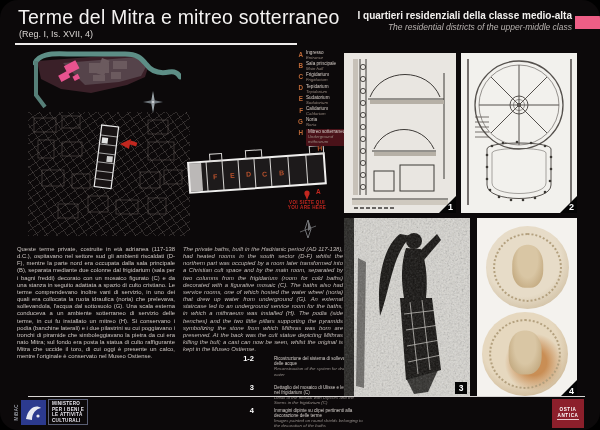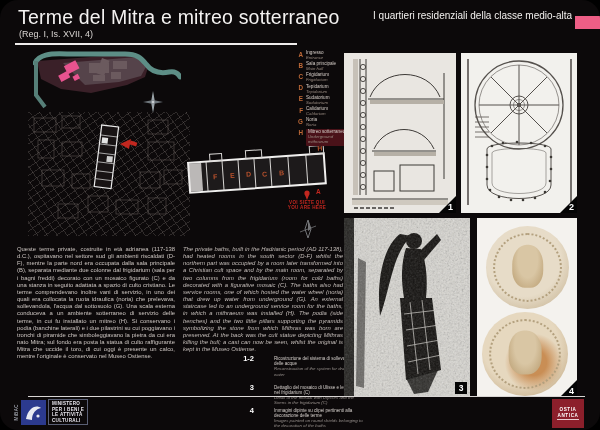--- a/index.html
+++ b/index.html
@@ -5,21 +5,21 @@
   * { margin:0; padding:0; box-sizing:border-box; }
   html,body { background:#000; }
   #panel {
     position:relative; width:600px; height:430px; overflow:hidden;
     background:#0c090a; font-family:"Liberation Sans", sans-serif; color:#e8e4e1;border-radius:18px;
   }
   
   .title { position:absolute; left:18px; top:6px; font-size:19.5px; font-weight:400; color:#f4f2f1; letter-spacing:.2px; }
   .subtitle { position:absolute; left:19px; top:29px; font-size:9px; color:#d9d5d2; }
   .hdr-right { position:absolute; right:28px; top:10px; text-align:right; }
-  .hdr-right .it { font-size:10px; font-weight:normal; color:#f2f0ee; }
+  .hdr-right .it { font-size:10px; font-weight:bold; color:#f2f0ee; }
   .hdr-right .en { font-size:8.5px; font-style:italic; color:#b8b3b0; margin-top:1px; }
   .pink-bar { position:absolute; right:0; top:16px; width:25px; height:13px; background:#ee5e86; }
   .hr-title { position:absolute; left:15px; top:43px; width:282px; height:2px; background:#efeceb; }
   .hr-bottom { position:absolute; left:28px; top:396px; width:557px; height:1px; background:#d8d5d3; }
 
   
   .site-map { position:absolute; left:33px; top:51px; width:148px; height:64px; }
   .compass1 { position:absolute; left:142px; top:90px; width:22px; height:24px; }
   .city-plan { position:absolute; left:28px; top:112px; width:162px; height:124px;
     background-image:
@@ -89,20 +89,21 @@
 </style>
 </head>
 <body>
 
 <div id="panel">
 
   <div class="title">Terme del Mitra e mitreo sotterraneo</div>
   <div class="subtitle">(Reg. I, Is. XVII, 4)</div>
   <div class="hdr-right">
     <div class="it">I quartieri residenziali della classe medio-alta</div>
+    <div class="en">The residential districts of the upper-middle class</div>
   </div>
   <div class="pink-bar"></div>
   <div class="hr-title"></div>
 
   <div class="site-map">
     <svg width="148" height="64" viewBox="0 0 148 64">
       <path d="M4,10 L98,3 L116,13 L112,26 L94,34 L58,42 L28,38 L8,28 Z" fill="#3a2028"></path>
       <path d="M30,12 L104,6 L114,14 L108,25 L86,31 L52,34 Z" fill="#55434a"></path>
       <path d="M2,12 C6,4 16,2 34,3 L92,3 C104,3 108,7 113,13 C118,20 126,23 136,21 C141,20 145,22 147,26" fill="none" stroke="#5d8e86" stroke-width="5" stroke-linecap="round"></path>
       <path d="M3,10 L3,44 L12,56" fill="none" stroke="#567f78" stroke-width="4"></path>

